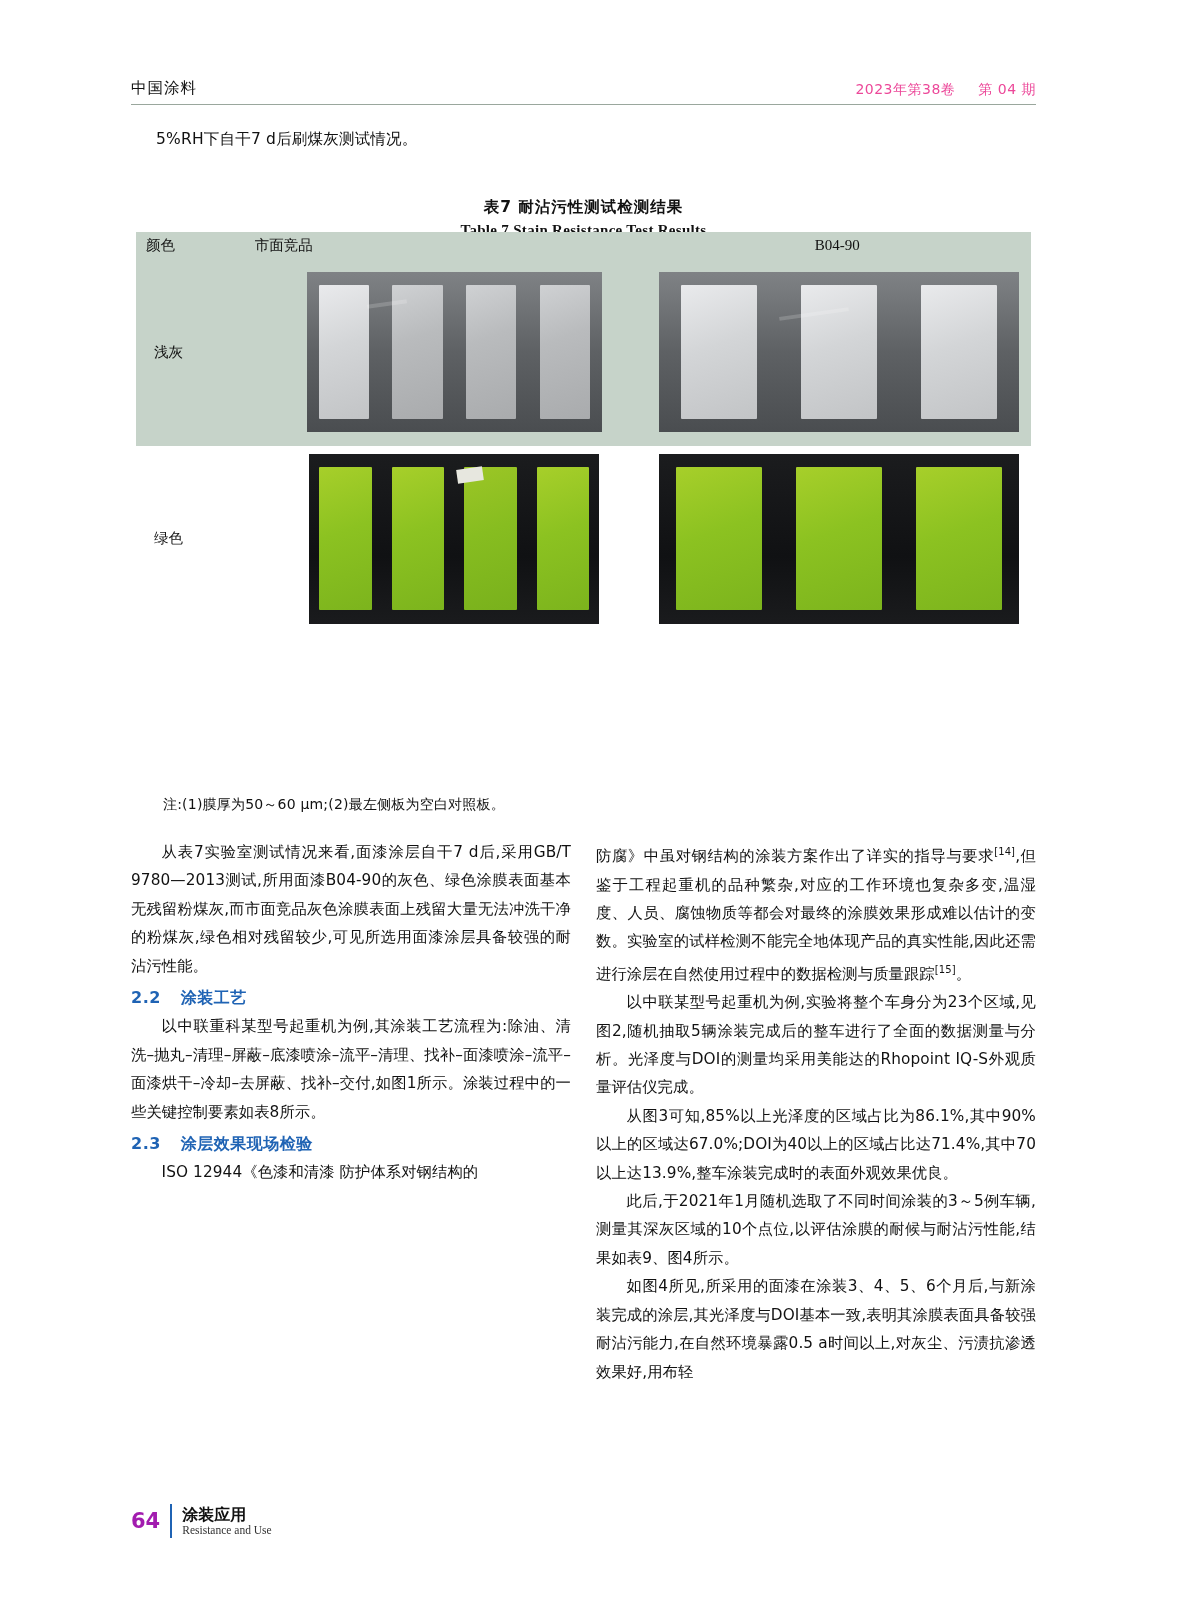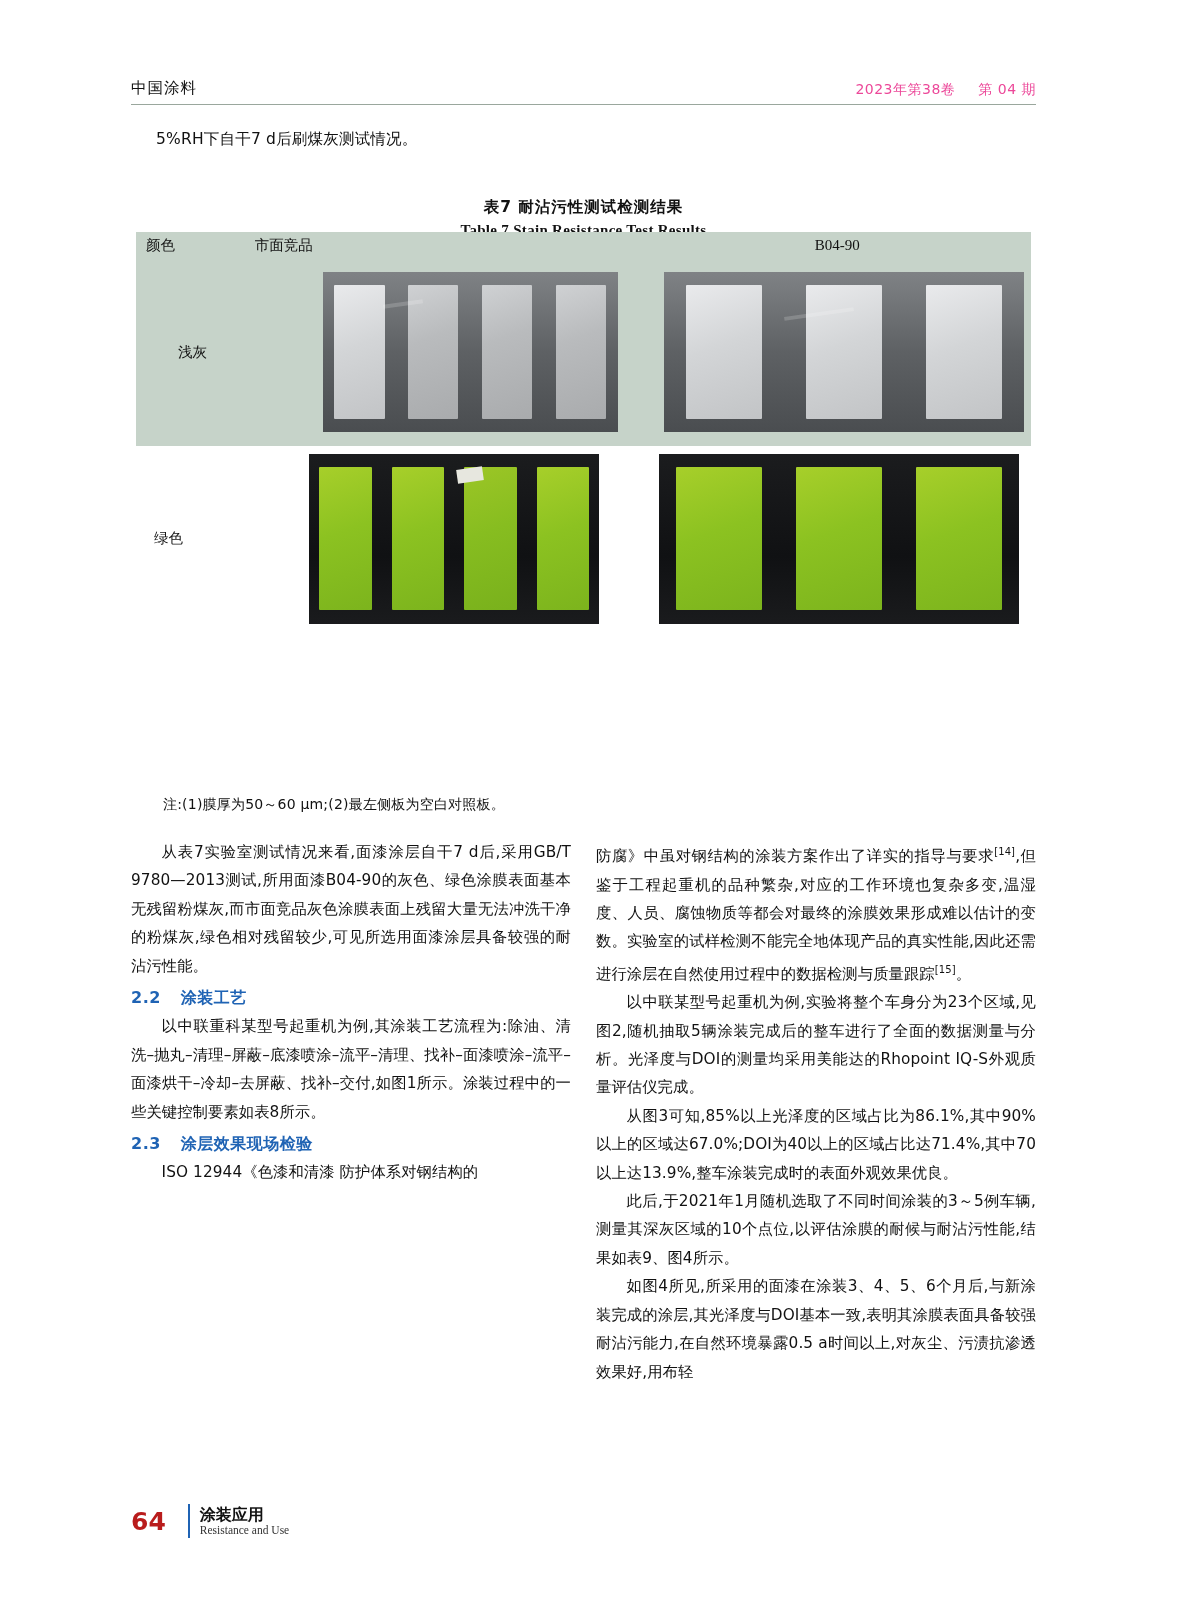--- a/index.html
+++ b/index.html
@@ -117,21 +117,21 @@
     font-family: "DejaVu Sans", sans-serif;
     font-size: 14.5px;
   }
   .hdr-c0 { width: 110px; padding-left: 10px; }
   .hdr-c1 { width: 393px; text-align: left; }
   .hdr-c2 { width: 392px; text-align: center; font-family: "Liberation Serif", serif; font-size: 15px;}
   .row {
     display: flex;
     align-items: center;
   }
-  .row.tinted { background: #c6d3c9; padding-left: 24px; }
+  .row.tinted { background: #c6d3c9; }
   .row-label {
     width: 110px;
     padding-left: 18px;
     font-family: "DejaVu Sans", sans-serif;
     font-size: 14.5px;
   }
   .cellimg {
     width: 393px;
     display: flex;
     justify-content: center;
@@ -253,23 +253,23 @@
   .footer {
     position: absolute;
     left: 131px;
     bottom: 62px;
     display: flex;
     align-items: center;
   }
   .footer .pageno {
     font-family: "DejaVu Sans", sans-serif;
     font-weight: bold;
-    font-size: 25px;
-    color: #b91c1c;
-    margin-right: 22px;
+    font-size: 21px;
+    color: #a21caf;
+    margin-right: 10px;
   }
   .footer .bar {
     width: 2px;
     height: 34px;
     background: #1f63b4;
     margin-right: 10px;
   }
   .footer .cn {
     font-family: "DejaVu Sans", sans-serif;
     font-weight: bold;

